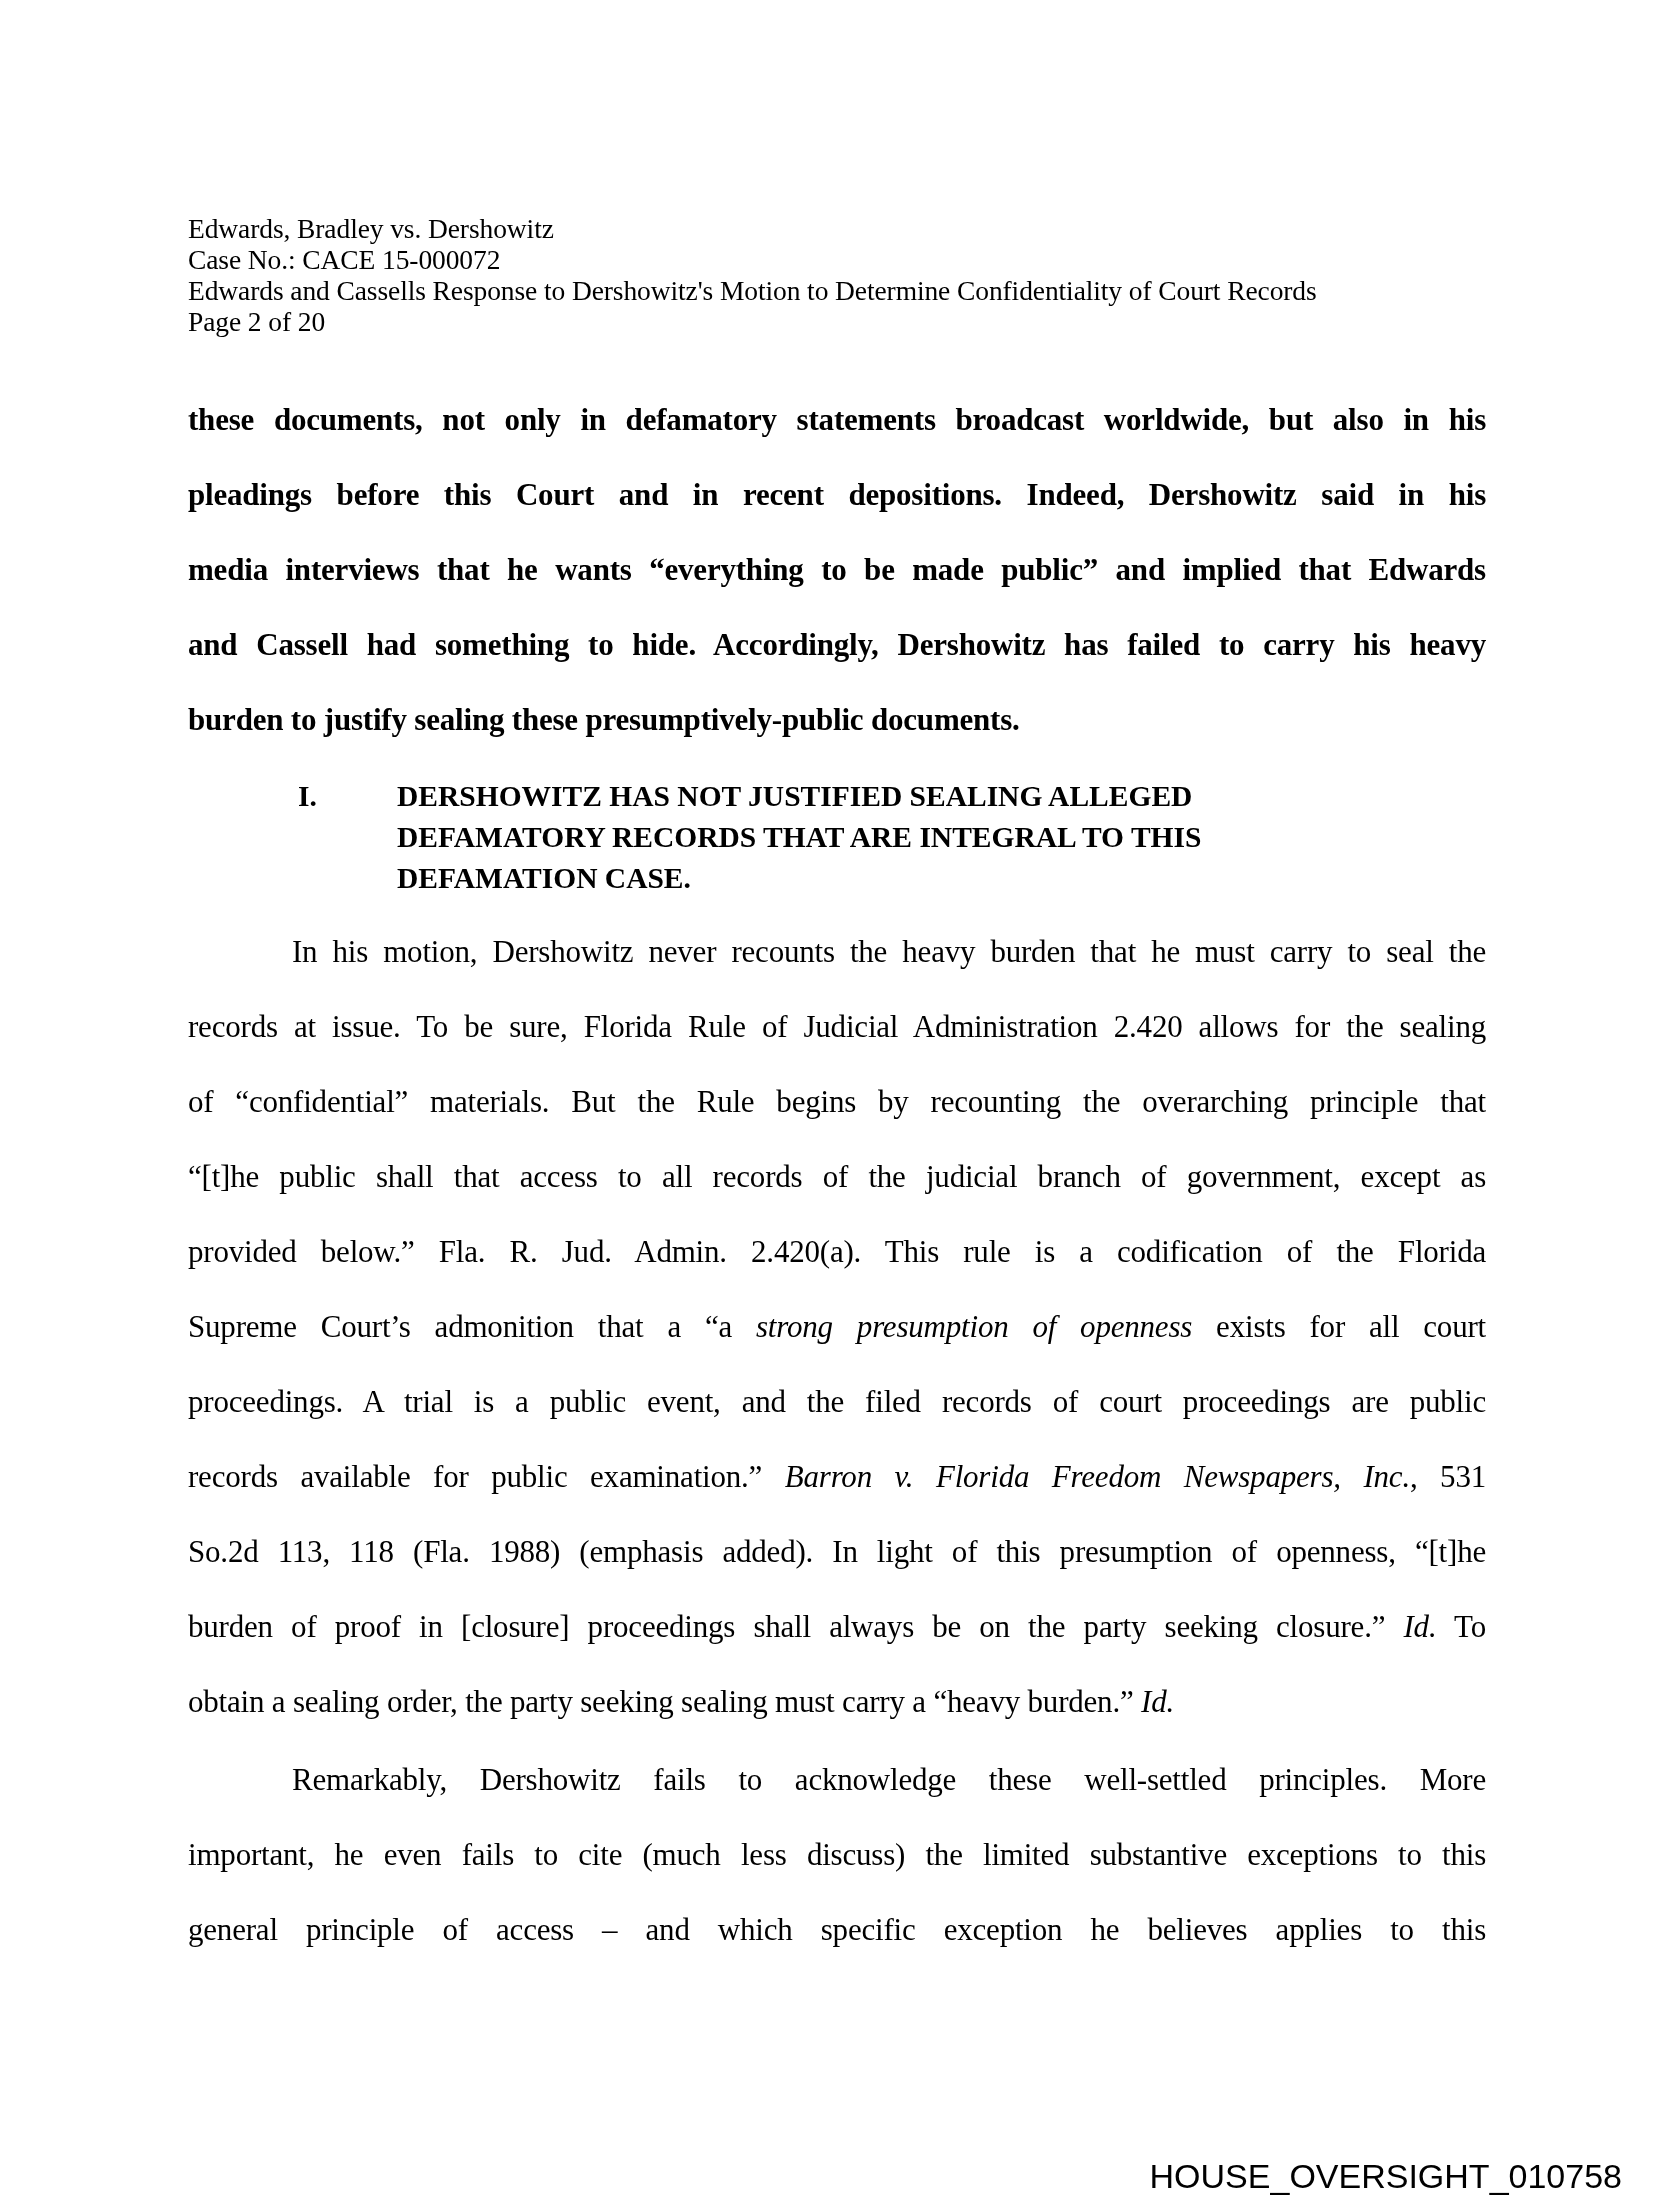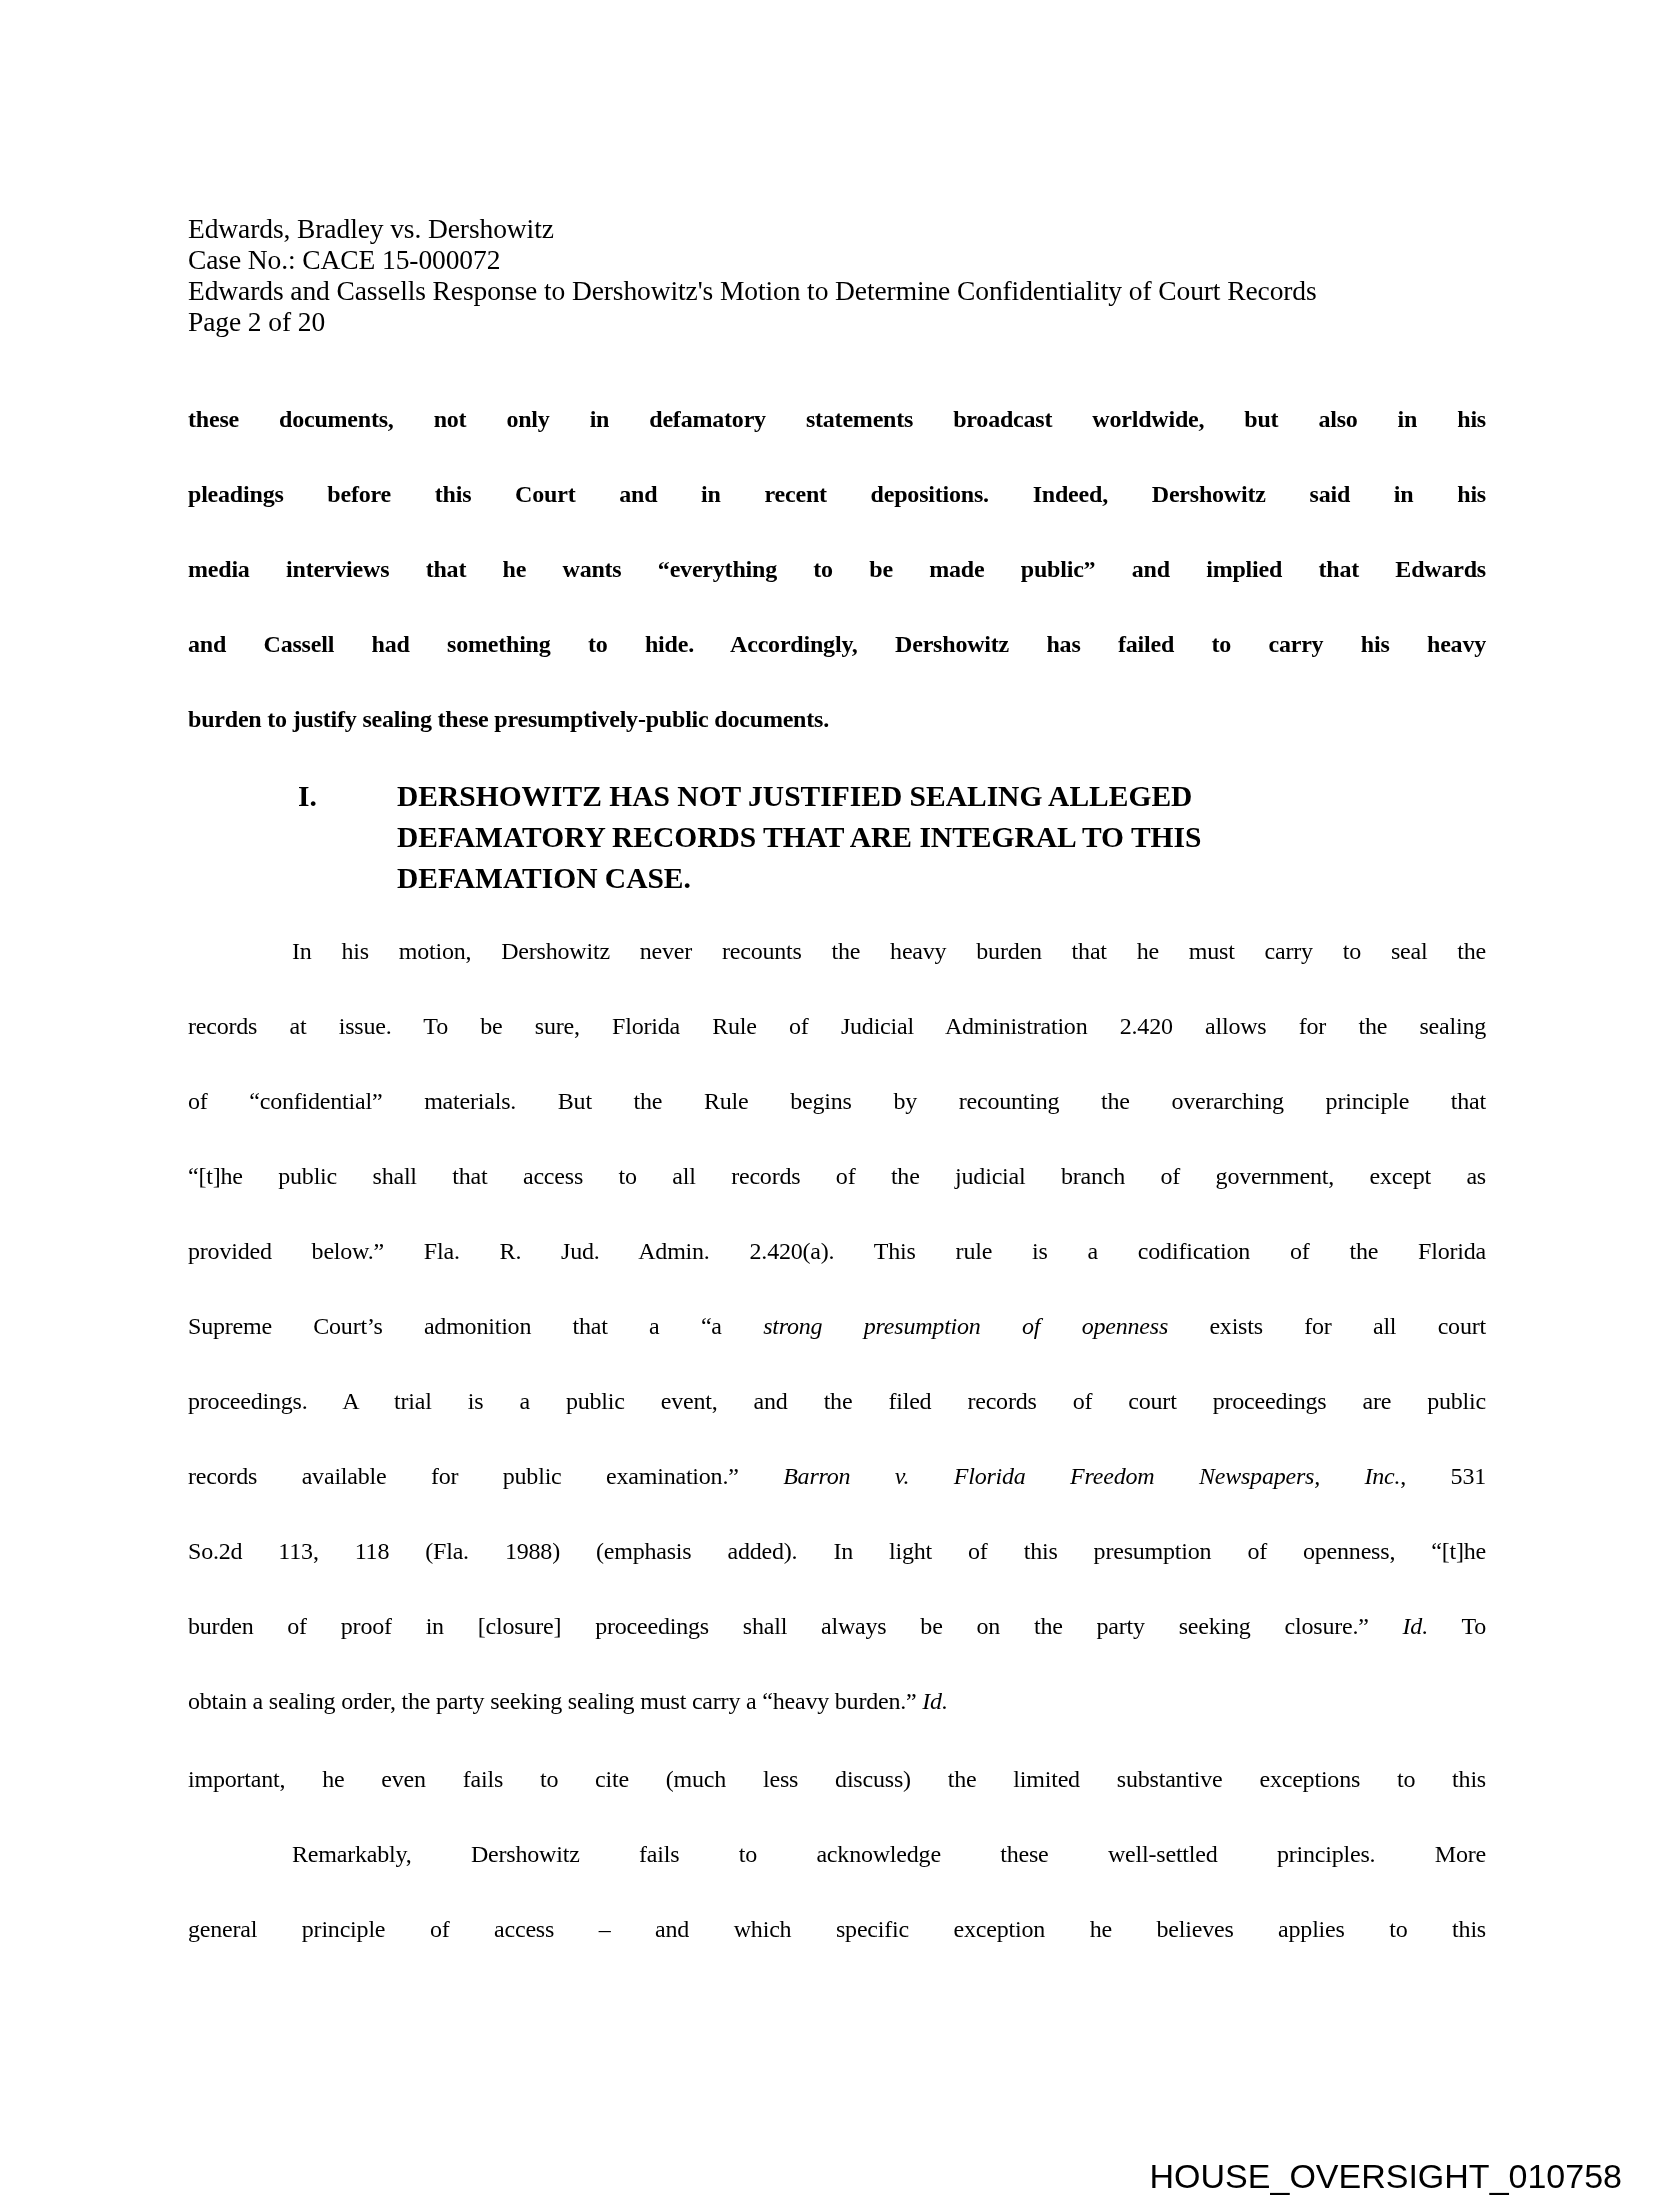--- a/index.html
+++ b/index.html
@@ -16,21 +16,21 @@
     left:188px; top:213px;
     width:1407px;
     font-size:27.5px;
     line-height:31px;
     letter-spacing:-0.1px;
   }
   .para{
     position:absolute;
     left:188px;
     width:1298px;
-    font-size:24px;
+    font-size:31px;
     line-height:75px;
     letter-spacing:-0.2px;
   }
   .para .line{
     text-align:justify;
     text-align-last:justify;
   }
   .para .line.lastline{
     text-align-last:left;
   }
@@ -97,21 +97,21 @@
     <div class="line"><span>provided below.”  Fla. R. Jud. Admin. 2.420(a).  This rule is a codification of the Florida</span></div>
     <div class="line"><span>Supreme Court’s admonition that a “a </span><span class="it">strong presumption of openness</span><span> exists for all court</span></div>
     <div class="line"><span>proceedings.  A trial is a public event, and the filed records of court proceedings are public</span></div>
     <div class="line"><span>records available for public examination.”  </span><span class="it">Barron v. Florida Freedom Newspapers, Inc.</span><span>, 531</span></div>
     <div class="line"><span>So.2d 113, 118 (Fla. 1988) (emphasis added).  In light of this presumption of openness, “[t]he</span></div>
     <div class="line"><span>burden of proof in [closure] proceedings shall always be on the party seeking closure.”  </span><span class="it">Id.</span><span> To</span></div>
     <div class="line lastline"><span>obtain a sealing order, the party seeking sealing must carry a “heavy burden.”  </span><span class="it">Id.</span></div>
   </div>
 
   <div class="para para3">
+    <div class="line indent"><span>Remarkably, Dershowitz fails to acknowledge these well-settled principles.  More</span></div>
     <div class="line"><span>important, he even fails to cite (much less discuss) the limited substantive exceptions to this</span></div>
-    <div class="line indent"><span>Remarkably, Dershowitz fails to acknowledge these well-settled principles.  More</span></div>
     <div class="line"><span>general principle of access – and which specific exception he believes applies to this</span></div>
   </div>
 
   <div class="bates">HOUSE_OVERSIGHT_010758</div>
 
 </div>
 
 
 </body></html>

